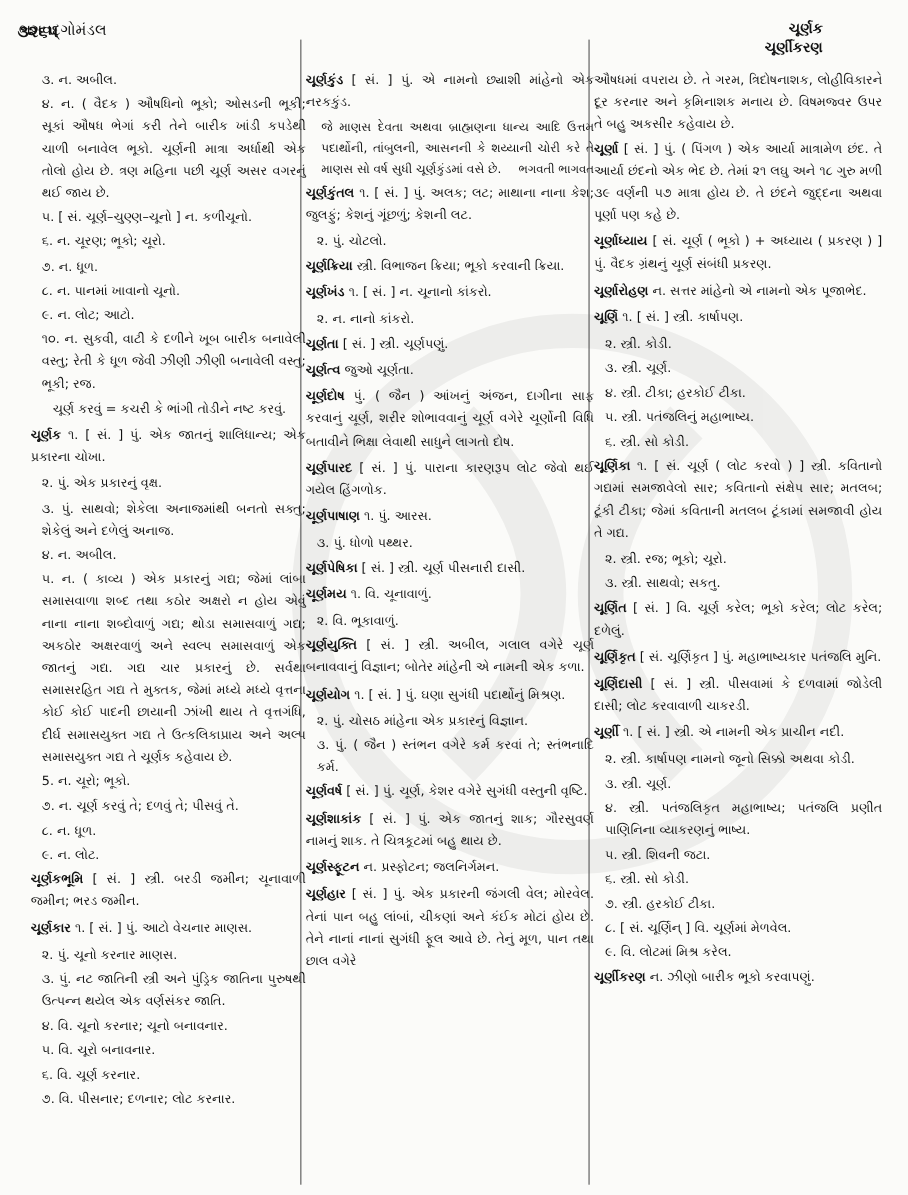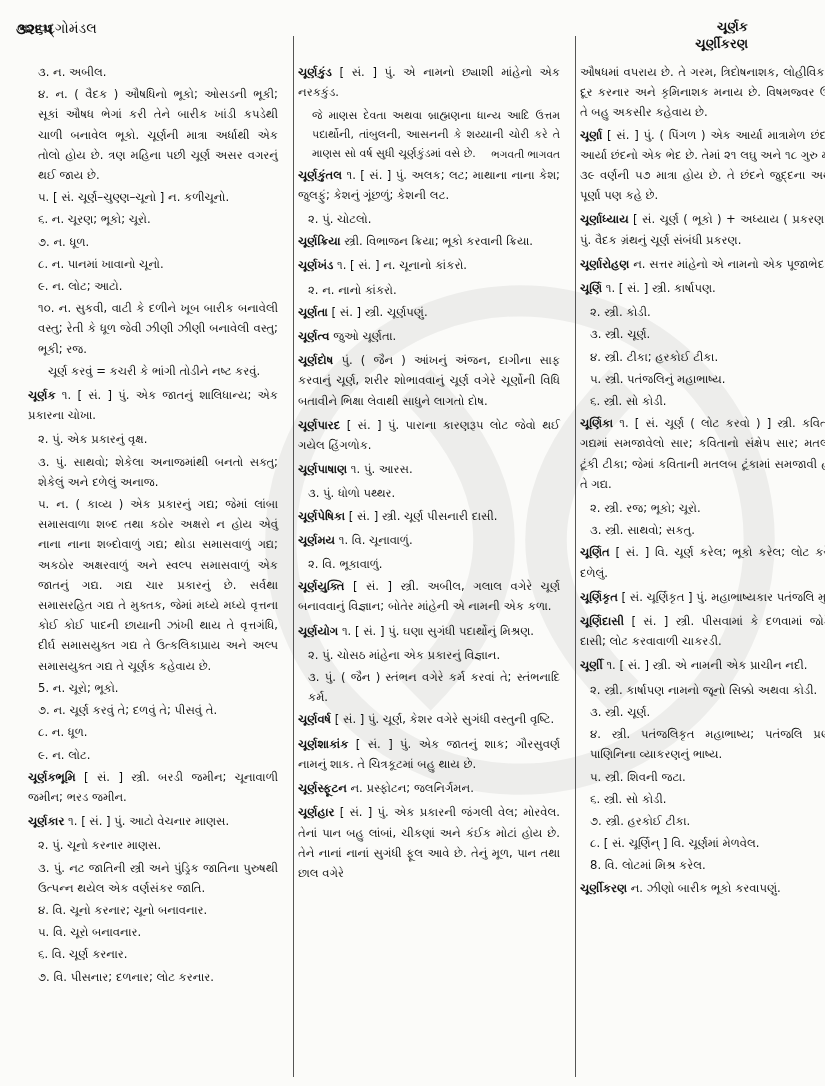--- a/index.html
+++ b/index.html
@@ -14,21 +14,21 @@
     pointer-events: none; opacity: 0.05;
   }
   .header {
     position: absolute; left: 0; top: 0; width: 760px; height: 55px;
   }
   .page-num { position: absolute; left: 16px; top: 20px; font-size: 15px; font-weight: bold; }
   .running-title { position: absolute; left: 17px; right: 0; top: 20px; text-align: left; font-size: 14px; }
   .guide { position: absolute; right: 12px; top: 18px; text-align: right; font-size: 13px; font-weight: bold; line-height: 17px; }
   .cols {
     position: absolute; left: 28px; top: 62px; width: 790px; height: 1015px;
-    display: grid; grid-template-columns: 250px 262px 262px; column-gap: 20px;
+    display: grid; grid-template-columns: 250px 262px 262px; column-gap: 0;
   }
   .col { position: relative; font-size: 11.6px; line-height: 20.2px; }
   .col + .col::before {
     content: ""; position: absolute; left: -5px; top: -26px; bottom: 0; width: 1px; background: #555;
   }
   .entry { margin: 0 0 4px 0; text-align: justify; }
   .sense { margin: 0 0 2px 10px; text-align: justify; }
   .sense.cont { margin-left: 0; }
   .hw { font-weight: bold; }
   .quote { margin: 0 0 0 14px; font-size: 11px; line-height: 19px; text-align: justify; }
@@ -60,20 +60,21 @@
       <div class="sense">૫. [ સં. ચૂર્ણ–ચુણ્ણ–ચૂનો ] ન. કળીચૂનો.</div>
       <div class="sense">૬. ન. ચૂરણ; ભૂકો; ચૂરો.</div>
       <div class="sense">૭. ન. ધૂળ.</div>
       <div class="sense">૮. ન. પાનમાં ખાવાનો ચૂનો.</div>
       <div class="sense">૯. ન. લોટ; આટો.</div>
       <div class="sense">૧૦. ન. સુકવી, વાટી કે દળીને ખૂબ બારીક બનાવેલી વસ્તુ; રેતી કે ધૂળ જેવી ઝીણી ઝીણી બનાવેલી વસ્તુ; ભૂકી; રજ.</div>
       <div class="idiom">ચૂર્ણ કરવું = કચરી કે ભાંગી તોડીને નષ્ટ કરવું.</div>
       <div class="entry"><span class="hw">ચૂર્ણક</span><span> ૧. [ સં. ] પું. એક જાતનું શાલિધાન્ય; એક પ્રકારના ચોખા.</span></div>
       <div class="sense">૨. પું. એક પ્રકારનું વૃક્ષ.</div>
       <div class="sense">૩. પું. સાથવો; શેકેલા અનાજમાંથી બનતો સક્તુ; શેકેલું અને દળેલું અનાજ.</div>
+      <div class="sense">૪. ન. અબીલ.</div>
       <div class="sense">૫. ન. ( કાવ્ય ) એક પ્રકારનું ગદ્ય; જેમાં લાંબા સમાસવાળા શબ્દ તથા કઠોર અક્ષરો ન હોય એવું નાના નાના શબ્દોવાળું ગદ્ય; થોડા સમાસવાળું ગદ્ય; અકઠોર અક્ષરવાળું અને સ્વલ્પ સમાસવાળું એક જાતનું ગદ્ય. ગદ્ય ચાર પ્રકારનું છે. સર્વથા સમાસરહિત ગદ્ય તે મુક્તક, જેમાં મધ્યે મધ્યે વૃત્તના કોઈ કોઈ પાદની છાયાની ઝાંખી થાય તે વૃત્તગંધિ, દીર્ઘ સમાસયુક્ત ગદ્ય તે ઉત્કલિકાપ્રાય અને અલ્પ સમાસયુક્ત ગદ્ય તે ચૂર્ણક કહેવાય છે.</div>
       <div class="sense">5. ન. ચૂરો; ભૂકો.</div>
       <div class="sense">૭. ન. ચૂર્ણ કરવું તે; દળવું તે; પીસવું તે.</div>
       <div class="sense">૮. ન. ધૂળ.</div>
       <div class="sense">૯. ન. લોટ.</div>
       <div class="entry"><span class="hw">ચૂર્ણકભૂમિ</span><span> [ સં. ] સ્ત્રી. બરડી જમીન; ચૂનાવાળી જમીન; ભરડ જમીન.</span></div>
       <div class="entry"><span class="hw">ચૂર્ણકાર</span><span> ૧. [ સં. ] પું. આટો વેચનાર માણસ.</span></div>
       <div class="sense">૨. પું. ચૂનો કરનાર માણસ.</div>
       <div class="sense">૩. પું. નટ જાતિની સ્ત્રી અને પુંડ્રિક જાતિના પુરુષથી ઉત્પન્ન થયેલ એક વર્ણસંકર જાતિ.</div>
       <div class="sense">૪. વિ. ચૂનો કરનાર; ચૂનો બનાવનાર.</div>
@@ -126,16 +127,16 @@
       <div class="entry"><span class="hw">ચૂર્ણિકૃત</span><span> [ સં. ચૂર્ણિકૃત ] પું. મહાભાષ્યકાર પતંજલિ મુનિ.</span></div>
       <div class="entry"><span class="hw">ચૂર્ણિદાસી</span><span> [ સં. ] સ્ત્રી. પીસવામાં કે દળવામાં જોડેલી દાસી; લોટ કરવાવાળી ચાકરડી.</span></div>
       <div class="entry"><span class="hw">ચૂર્ણી</span><span> ૧. [ સં. ] સ્ત્રી. એ નામની એક પ્રાચીન નદી.</span></div>
       <div class="sense">૨. સ્ત્રી. કાર્ષાપણ નામનો જૂનો સિક્કો અથવા કોડી.</div>
       <div class="sense">૩. સ્ત્રી. ચૂર્ણ.</div>
       <div class="sense">૪. સ્ત્રી. પતંજલિકૃત મહાભાષ્ય; પતંજલિ પ્રણીત પાણિનિના વ્યાકરણનું ભાષ્ય.</div>
       <div class="sense">૫. સ્ત્રી. શિવની જટા.</div>
       <div class="sense">૬. સ્ત્રી. સો કોડી.</div>
       <div class="sense">૭. સ્ત્રી. હરકોઈ ટીકા.</div>
       <div class="sense">૮. [ સં. ચૂર્ણિન્ ] વિ. ચૂર્ણમાં મેળવેલ.</div>
-      <div class="sense">8. વિ. લોટમાં મિશ્ર કરેલ.</div>
+      <div class="sense">૯. વિ. લોટમાં મિશ્ર કરેલ.</div>
       <div class="entry"><span class="hw">ચૂર્ણીકરણ</span><span> ન. ઝીણો બારીક ભૂકો કરવાપણું.</span></div>
     </div>
 </div>
 
 </body></html>

